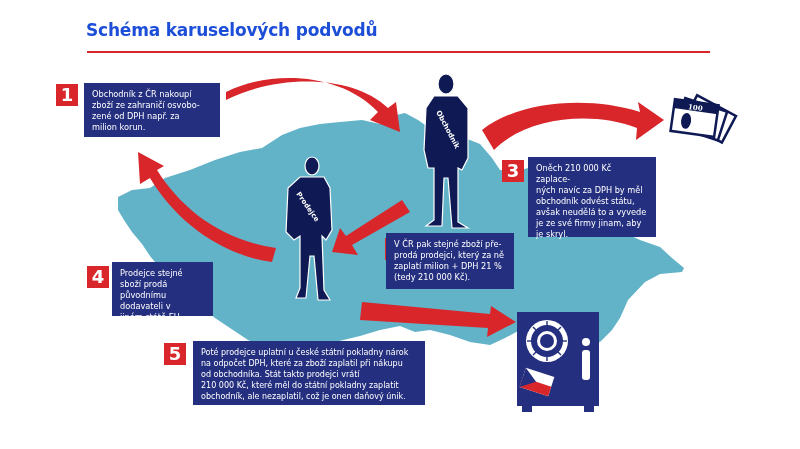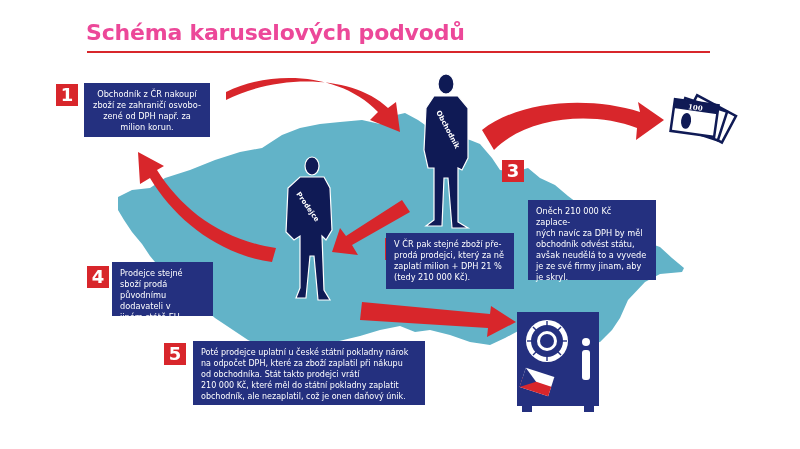--- a/index.html
+++ b/index.html
@@ -1,17 +1,17 @@
 <!DOCTYPE html>
 <html><head>
 <meta charset="utf-8">
 <style>
   html, body { margin:0; padding:0; background:#ffffff; }
   body { width:800px; height:449px; position:relative; overflow:hidden; font-family:"DejaVu Sans", sans-serif; }
-  .title { position:absolute; left:86px; top:20px; font-family:"DejaVu Sans", sans-serif; font-weight:bold; font-size:22px; color:#ec4899; letter-spacing:-0.2px; }
+  .title { position:absolute; left:86px; top:20px; font-family:"DejaVu Sans", sans-serif; font-weight:bold; font-size:17px; color:#1d4ed8; letter-spacing:-0.2px; }
   .title-rule { position:absolute; left:87px; top:51px; width:623px; height:2px; background:#d8262b; }
   .stage { position:absolute; left:0; top:0; width:800px; height:449px; }
   .num { position:absolute; width:22px; height:22px; background:#d8262b; color:#fff; font-weight:bold; font-size:18px; line-height:22px; text-align:center; font-family:"DejaVu Sans", sans-serif; }
   .box { position:absolute; background:#24307f; color:#fff; font-size:8.2px; line-height:11px; padding:6px 8px; box-sizing:border-box; font-family:"DejaVu Sans", sans-serif; white-space:pre-line; }
 </style>
 </head>
 <body>
 
 <div class="title">Schéma karuselových podvodů</div>
 <div class="title-rule"></div>
@@ -79,27 +79,27 @@
     <rect x="582" y="350" width="8" height="30" rx="3" fill="#fff"></rect>
     <g transform="rotate(18 537 382)">
       <rect x="522" y="372" width="30" height="20" fill="#fff"></rect>
       <rect x="522" y="382" width="30" height="10" fill="#d8262b"></rect>
       <path d="M522,372 L536,382 L522,392 Z" fill="#24307f"></path>
     </g>
   </g>
 </svg>
 
 <div class="num" style="left:56px;top:84px;">1</div>
-<div class="box" style="left:84px;top:83px;width:126px;height:54px;text-align:center;">Obchodník z ČR nakoupí
+<div class="box" style="left:84px;top:83px;width:136px;height:54px;">Obchodník z ČR nakoupí
 zboží ze zahraničí osvobo-
 zené od DPH např. za
 milion korun.</div>
 
 <div class="num" style="left:502px;top:160px;">3</div>
-<div class="box" style="left:528px;top:157px;width:128px;height:80px;margin-top:43px;">Oněch 210 000 Kč zaplace-
+<div class="box" style="left:528px;top:157px;width:128px;height:80px;">Oněch 210 000 Kč zaplace-
 ných navíc za DPH by měl
 obchodník odvést státu,
 avšak neudělá to a vyvede
 je ze své firmy jinam, aby
 je skryl.</div>
 
 <div class="num" style="left:385px;top:238px;">2</div>
 <div class="box" style="left:386px;top:233px;width:128px;height:56px;">V ČR pak stejné zboží pře-
 prodá prodejci, který za ně
 zaplatí milion + DPH 21 %

